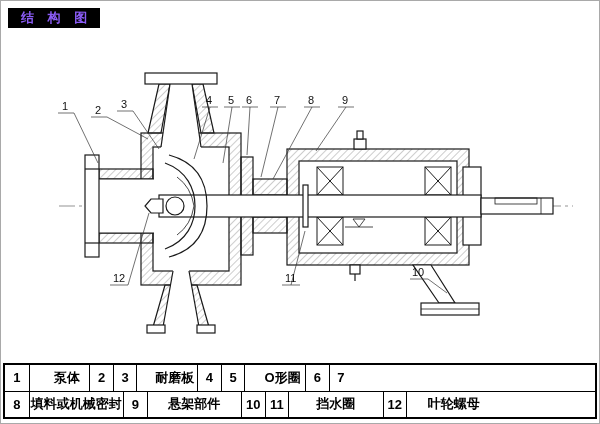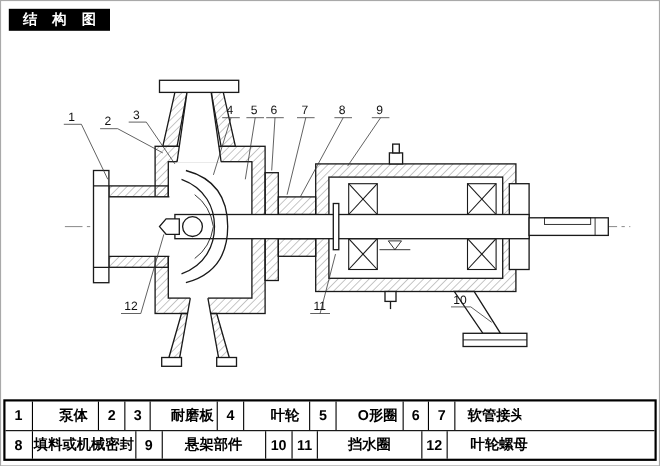--- a/index.html
+++ b/index.html
@@ -8,21 +8,21 @@
     position: relative;
     background: #fff;
     border: 1px solid #a9a9a9;
     font-family: "Liberation Sans", sans-serif;
     overflow: hidden;
   }
   .title-badge {
     position: absolute;
     left: 7px; top: 7px;
     background: #000;
-    color: #ffffff;
+    color: #8b5cf6;
     font-size: 13px;
     font-weight: bold;
     letter-spacing: 5px;
     padding: 3px 8px 4px 13px;
     line-height: 1;
   }
   .diagram-wrap {
     position: absolute;
     left: 0; top: 28px;
     width: 600px; height: 332px;
@@ -214,26 +214,24 @@
 </div>
 
 <div class="parts-table">
   <div class="prow r1">
     <div class="cell num">1</div>
     <div class="cell name">泵体</div>
     <div class="cell num">2</div>
     <div class="cell num">3</div>
     <div class="cell name">耐磨板</div>
     <div class="cell num">4</div>
-    <div class="cell name">叶轮</div>
     <div class="cell num">5</div>
     <div class="cell name">O形圈</div>
     <div class="cell num">6</div>
     <div class="cell num">7</div>
-    <div class="cell name">软管接头</div>
   </div>
   <div class="prow r2">
     <div class="cell num">8</div>
     <div class="cell name">填料或机械密封</div>
     <div class="cell num">9</div>
     <div class="cell name">悬架部件</div>
     <div class="cell num">10</div>
     <div class="cell num">11</div>
     <div class="cell name">挡水圈</div>
     <div class="cell num">12</div>

